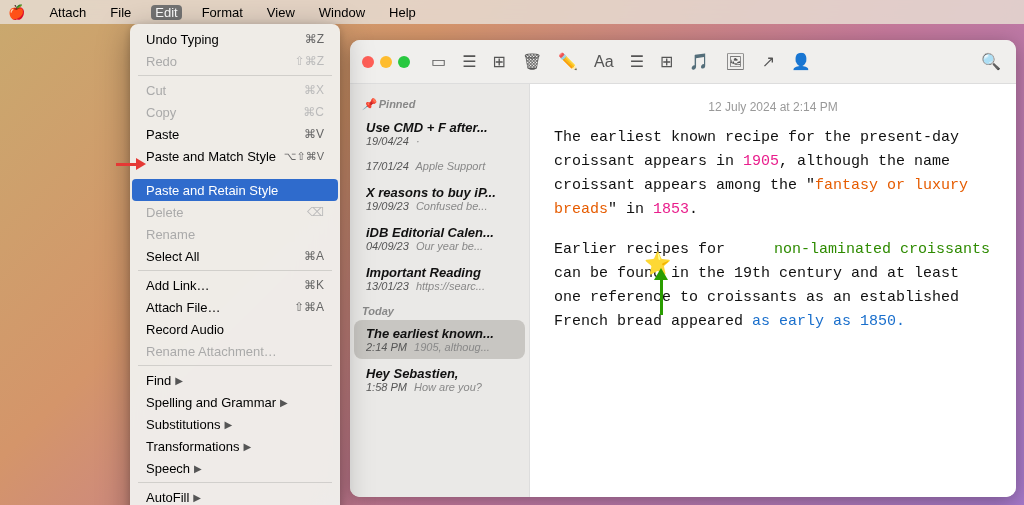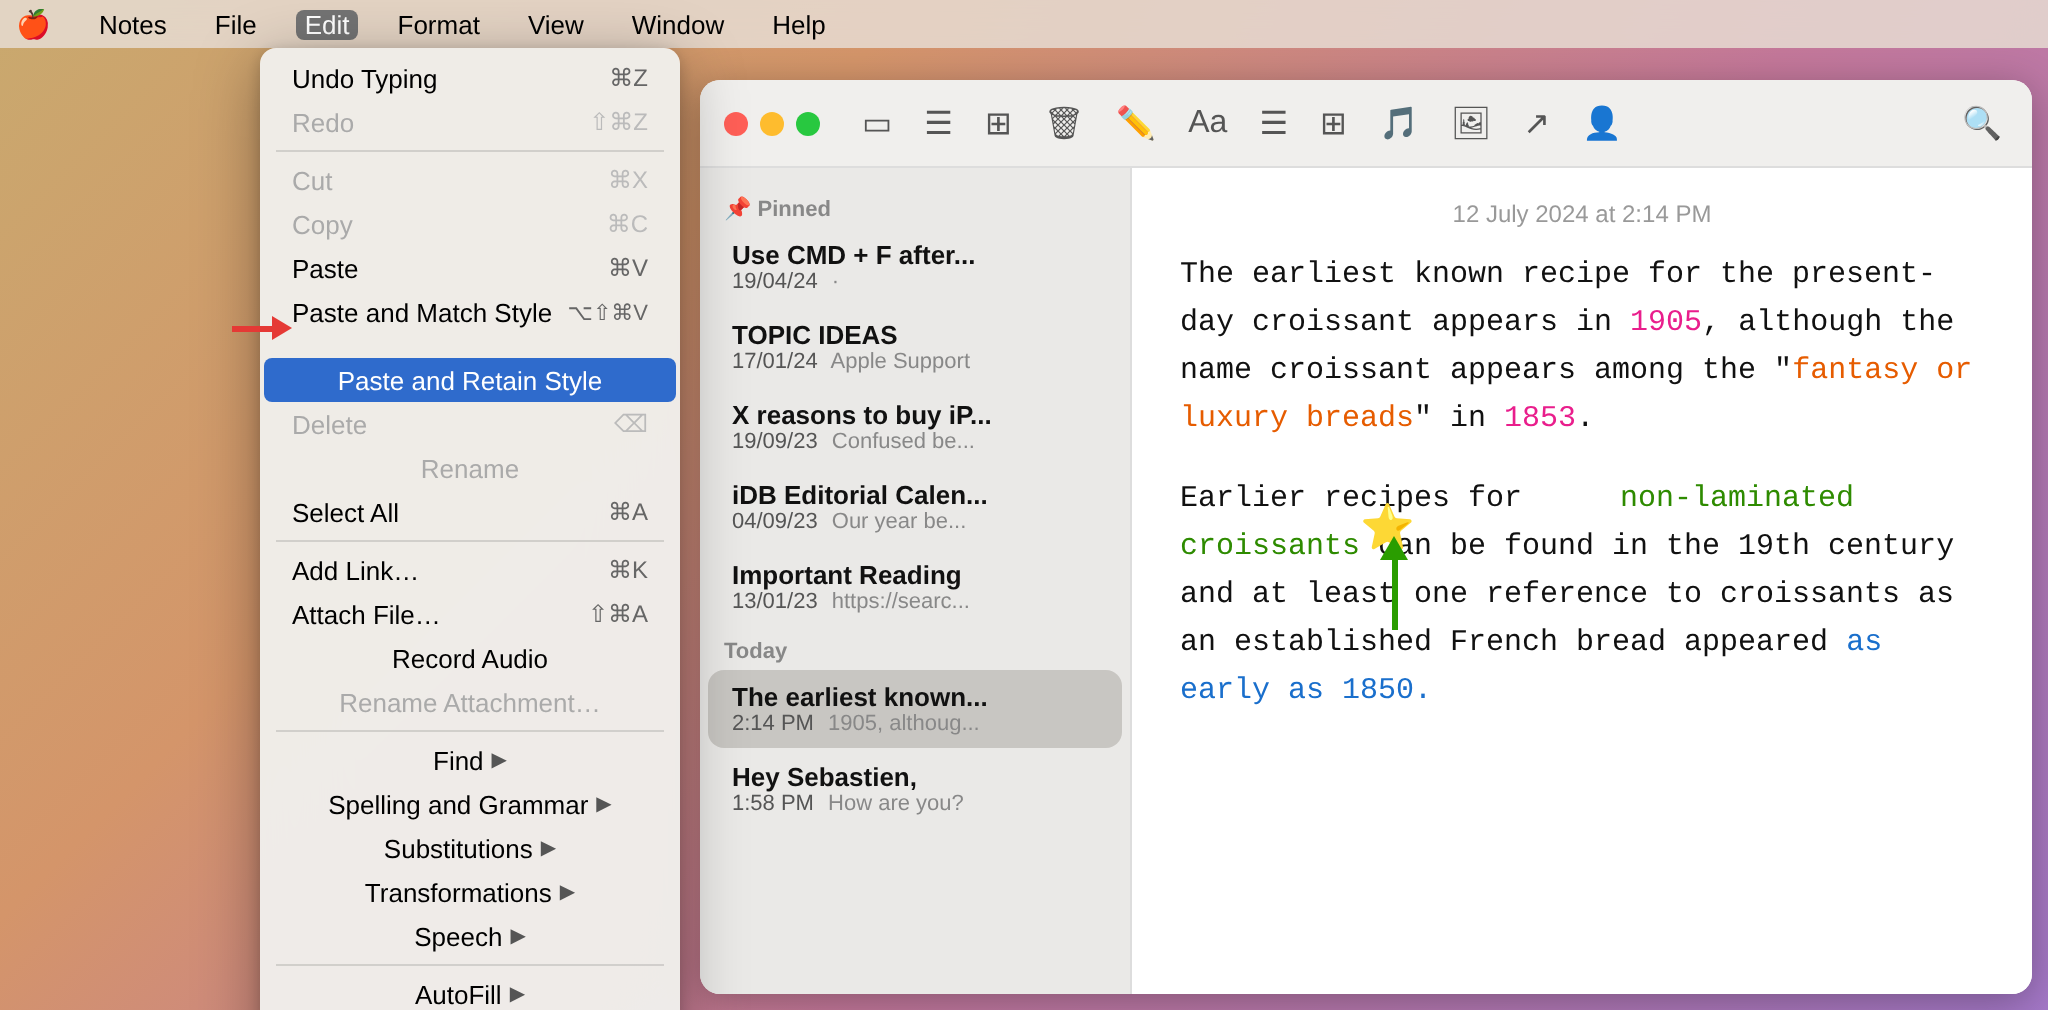--- a/index.html
+++ b/index.html
@@ -50,21 +50,21 @@
       background: rgba(240,238,235,0.97);
       border-radius: 8px;
       box-shadow: 0 8px 32px rgba(0,0,0,0.35), 0 2px 8px rgba(0,0,0,0.2);
       z-index: 200;
       padding: 4px 0;
       backdrop-filter: blur(20px);
     }
     .menu-item {
       display: flex;
       align-items: center;
-      justify-content: center;
+      justify-content: flex-start;
       padding: 3px 14px;
       font-size: 13px;
       color: #000;
       cursor: default;
       min-height: 22px;
       border-radius: 4px;
       margin: 0 2px;
     }
     .menu-item:hover, .menu-item.highlighted {
       background: #2f6bcc;
@@ -170,25 +170,26 @@
 
     
     .window-content {
       display: flex;
       flex: 1;
       overflow: hidden;
     }
 
     
     .sidebar {
-      width: 216px;
+      width: 180px;
       background: #eae9e7;
       border-right: 1px solid #ddd;
       overflow-y: auto;
       padding: 8px 0;
+      font-style: italic;
     }
     .sidebar-section-label {
       font-size: 11px;
       font-weight: 600;
       color: #888;
       padding: 6px 12px 2px;
       text-transform: none;
     }
     .sidebar-note {
       padding: 6px 12px;
@@ -277,21 +278,21 @@
       border-bottom: 12px solid #2a9d00;
       margin-bottom: 0;
       order: -1;
     }
   </style>
 </head>
 <body>
 
 <div class="menubar">
   <span class="menubar-apple">🍎</span>
-  <span class="menubar-item">Notes</span>
+  <span class="menubar-item">Attach</span>
   <span class="menubar-item">File</span>
   <span class="menubar-item active">Edit</span>
   <span class="menubar-item">Format</span>
   <span class="menubar-item">View</span>
   <span class="menubar-item">Window</span>
   <span class="menubar-item">Help</span>
 </div>
 
 <div class="dropdown-menu">
 
@@ -422,21 +423,20 @@
   <div class="window-content">
 
     <div class="sidebar">
       <div class="sidebar-section-label">📌 Pinned</div>
 
       <div class="sidebar-note">
         <div class="sidebar-note-title">Use CMD + F after...</div>
         <div class="sidebar-note-meta"><span class="date">19/04/24</span> ·</div>
       </div>
       <div class="sidebar-note">
-        <div class="sidebar-note-title">TOPIC IDEAS</div>
         <div class="sidebar-note-meta"><span class="date">17/01/24</span> Apple Support</div>
       </div>
       <div class="sidebar-note">
         <div class="sidebar-note-title">X reasons to buy iP...</div>
         <div class="sidebar-note-meta"><span class="date">19/09/23</span> Confused be...</div>
       </div>
       <div class="sidebar-note">
         <div class="sidebar-note-title">iDB Editorial Calen...</div>
         <div class="sidebar-note-meta"><span class="date">04/09/23</span> Our year be...</div>
       </div>

